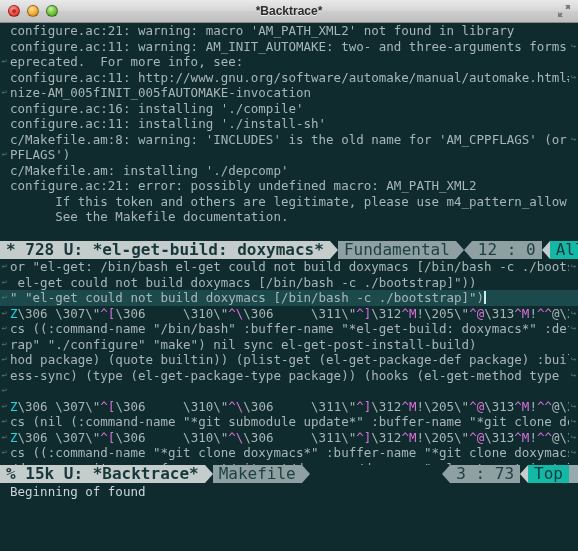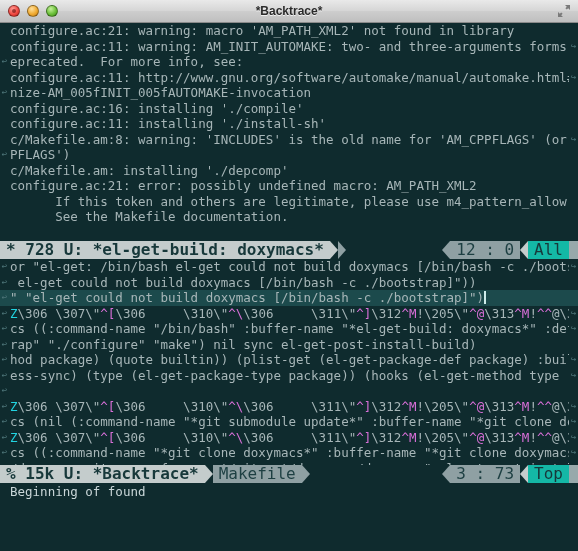--- a/index.html
+++ b/index.html
@@ -203,20 +203,21 @@
         <div class="line"><div class="fringe">↩</div><div class="body-text">PFLAGS')</div><div class="fringe r"></div></div>
         <div class="line"><div class="fringe"></div><div class="body-text">c/Makefile.am: installing './depcomp'</div><div class="fringe r"></div></div>
         <div class="line"><div class="fringe"></div><div class="body-text">configure.ac:21: error: possibly undefined macro: AM_PATH_XML2</div><div class="fringe r"></div></div>
         <div class="line"><div class="fringe"></div><div class="body-text">      If this token and others are legitimate, please use m4_pattern_allow.</div><div class="fringe r"></div></div>
         <div class="line"><div class="fringe"></div><div class="body-text">      See the Makefile documentation.</div><div class="fringe r"></div></div>
         <div class="line"><div class="fringe"></div><div class="body-text"></div><div class="fringe r"></div></div>
       </div>
     <div class="modeline">
       <div class="ml-seg ml-a">* 728 U: *el-get-build: doxymacs*</div>
       <div class="arrow ab"></div>
+      <div class="ml-seg ml-b">Fundamental</div>
       <div class="arrow bf"></div>
       <div class="ml-fill"></div>
       <div class="arrow fc"></div>
       <div class="ml-seg ml-c">12 : 0</div>
       <div class="arrow cd"></div>
       <div class="ml-seg ml-d">All</div>
       <div class="ml-end"></div>
     </div>
   </div>
 

